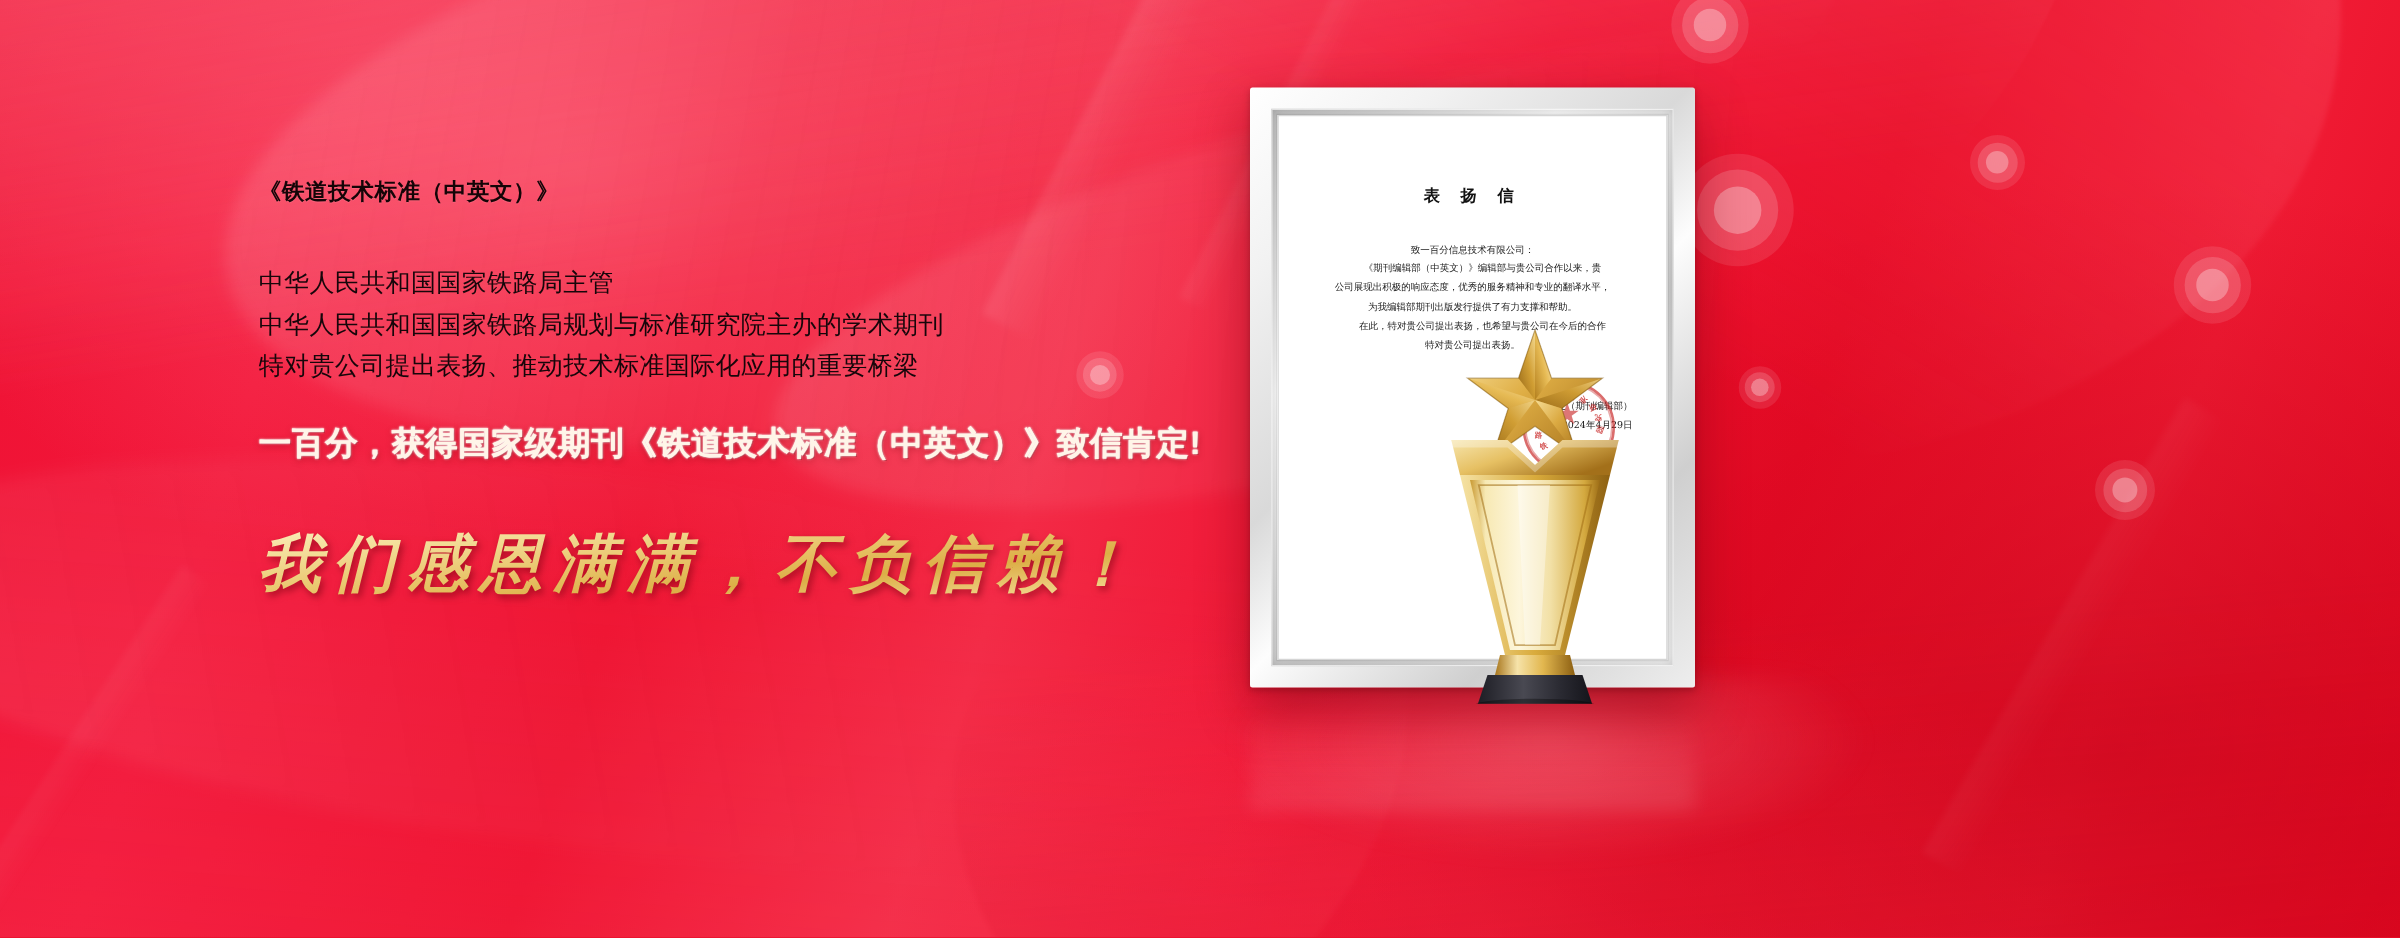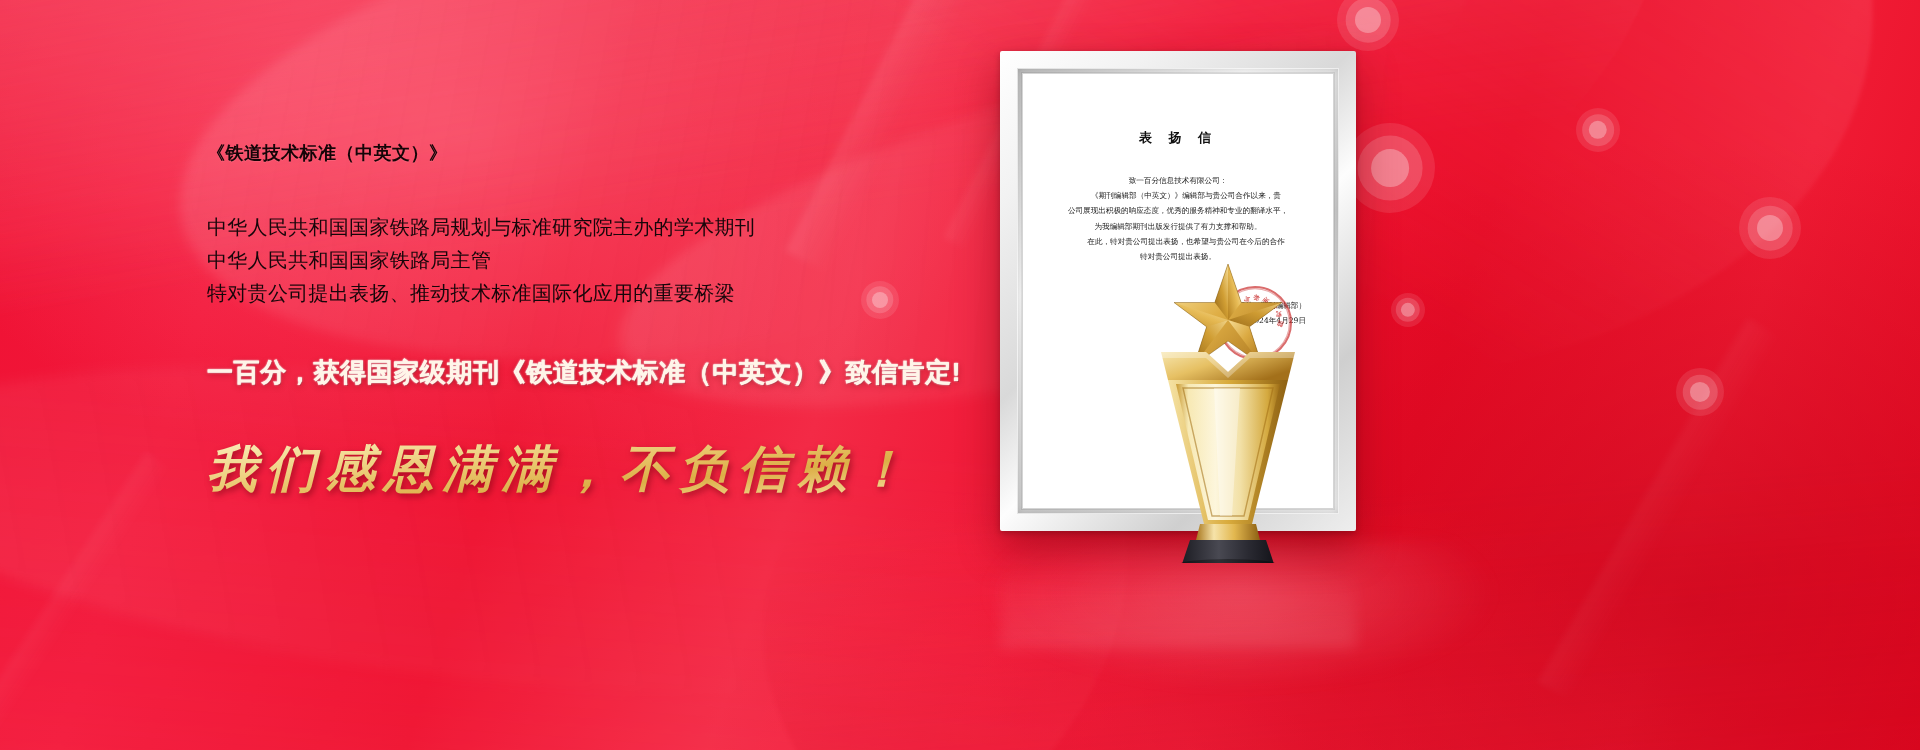--- a/index.html
+++ b/index.html
@@ -92,21 +92,21 @@
     color: #150407;
     text-shadow: 0 1px 0 rgba(255,255,255,.10);
     white-space: nowrap;
   }
   .lines { margin-top: 46px; }
   .lines .ln {
     font-size: 20px; font-weight: 500; line-height: 33px;
     color: #16060a; letter-spacing: .3px; white-space: nowrap;
   }
   .headline {
-    margin-top: 45px;
+    margin-top: 27px;
     font-size: 26px; font-weight: 800; letter-spacing: .6px;
     color: #fff5e8; white-space: nowrap;
     text-shadow:
       0 0 1px #fff, 0 0 2px #fff,
       1px 1px 0 rgba(140,0,14,.55),
       0 2px 6px rgba(120,0,12,.45);
   }
   .calli {
     margin-top: 46px;
     font-size: 50px; font-weight: 700; letter-spacing: 9px;
@@ -122,21 +122,21 @@
     -webkit-text-fill-color: transparent;
     filter: drop-shadow(2px 3px 3px rgba(110,0,12,.55));
   }
 
   
   .trophy { position: absolute; left: 1128px; top: 248px; width: 200px; height: 315px; }
   .trophy svg { display:block; width: 100%; height: 100%; }
 
   
   .frame {
-    position: absolute; left: 1000px; top: 51px;
+    position: absolute; left: 1000px; top: 70px;
     width: 356px; height: 480px;
     background: linear-gradient(135deg, #ffffff 0%, #f2f2f2 18%, #d9d9d9 42%, #fdfdfd 56%, #cfcfcf 78%, #eeeeee 100%);
     border-radius: 2px;
     box-shadow: 0 18px 42px rgba(110,0,10,.45), 0 2px 6px rgba(0,0,0,.25);
     padding: 17px;
   }
   .frame-bevel {
     width:100%; height:100%;
     background: linear-gradient(135deg, #bdbdbd, #f7f7f7 30%, #cacaca 60%, #ededed);
     padding: 5px;
@@ -256,22 +256,22 @@
       <div class="bokeh" style="left: 861px; top: 281px; width: 38px; height: 38px;">
         <span class="ring1"></span>
         <span class="ring2"></span>
         <span class="core"></span>
       </div>
     </div>
 
   <div class="copy">
     <div class="journal-title">《铁道技术标准（中英文）》</div>
     <div class="lines">
+      <div class="ln">中华人民共和国国家铁路局主管</div>
       <div class="ln">中华人民共和国国家铁路局规划与标准研究院主办的学术期刊</div>
-      <div class="ln">中华人民共和国国家铁路局主管</div>
       <div class="ln">特对贵公司提出表扬、推动技术标准国际化应用的重要桥梁</div>
     </div>
     <div class="headline">一百分，获得国家级期刊《铁道技术标准（中英文）》致信肯定!</div>
     <div class="calli">我们感恩满满，不负信赖！</div>
   </div>
 
   <div class="floor-glow"></div>
 
   <div class="frame">
     <div class="frame-bevel">

